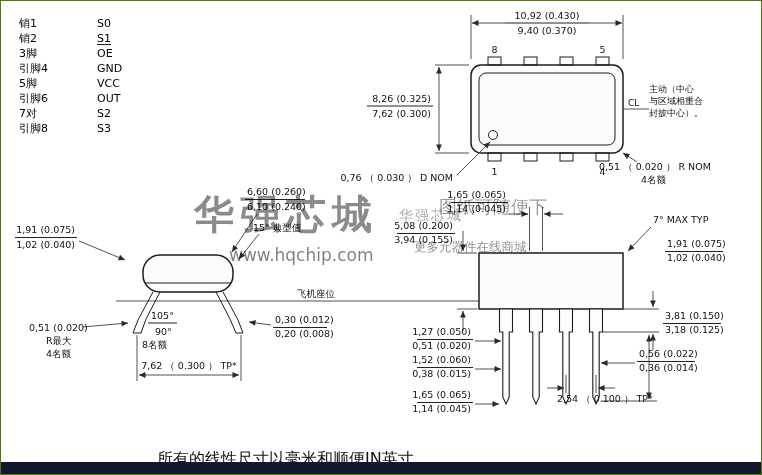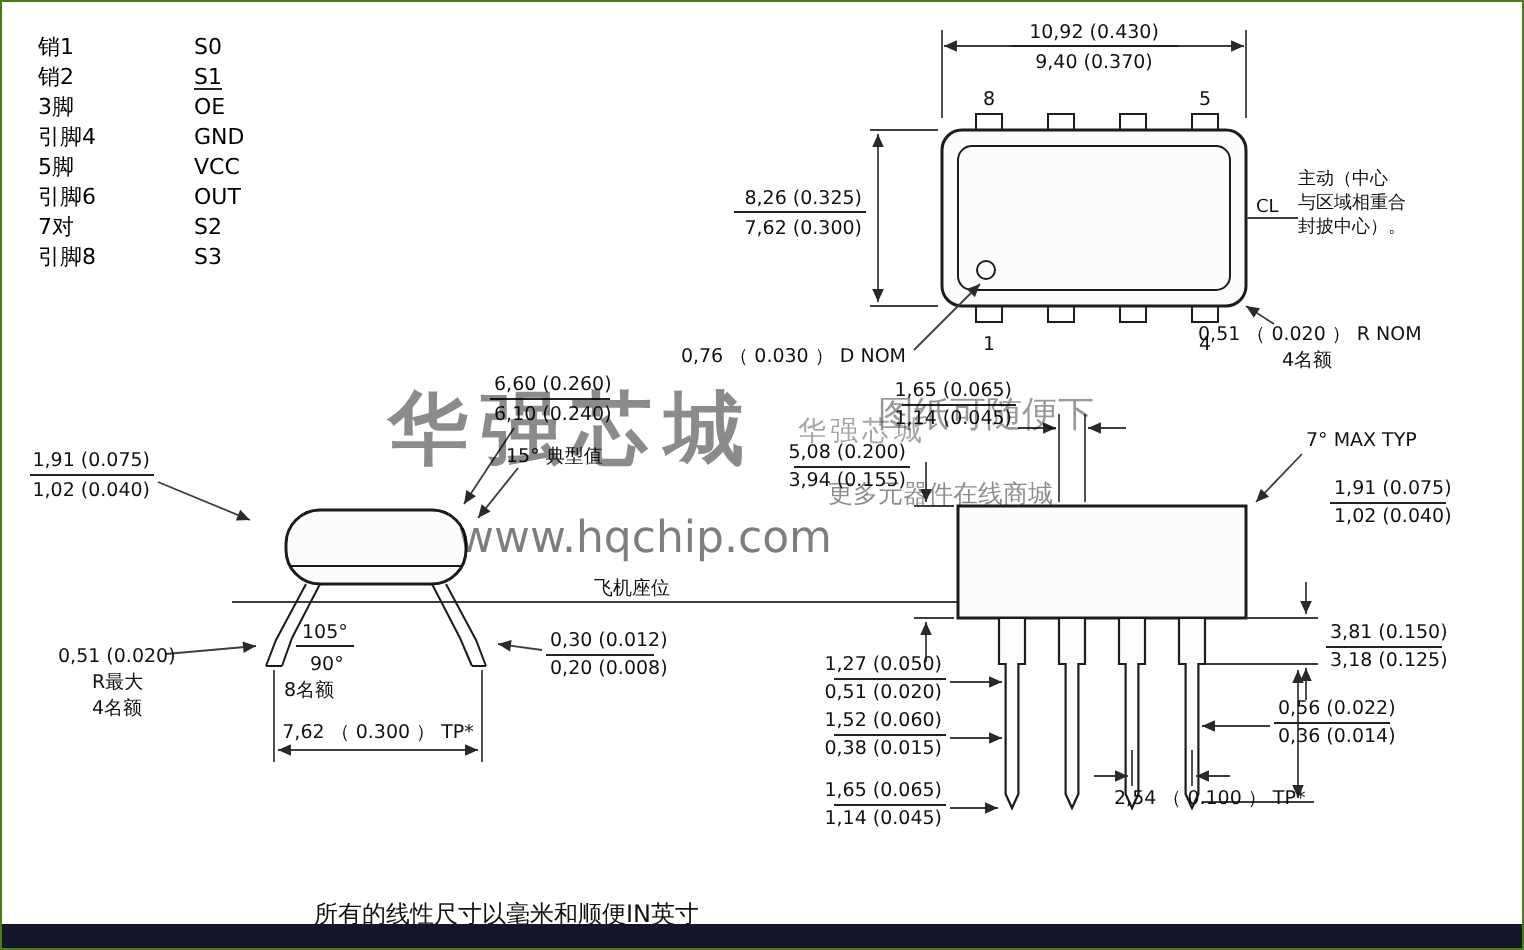--- a/index.html
+++ b/index.html
@@ -14,26 +14,26 @@
   svg .end{ text-anchor:end; }
   svg .mid{ text-anchor:middle; }
   svg .d{ stroke:#3d3d3d; stroke-width:0.9; fill:none; }
   svg .fb{ stroke:#222; stroke-width:1; fill:none; }
   svg .s{ stroke:#1c1c1c; stroke-width:1.5; fill:#fcfcfc; }
   svg .s2{ stroke:#1c1c1c; stroke-width:1; fill:none; }
   svg .ld{ stroke:#1c1c1c; stroke-width:1.1; fill:#fdfdfd; }
   .wm{ position:absolute; color:#000000; pointer-events:none; white-space:nowrap; }
   .wm-brand{ left:193px; top:186px; font-size:40px; letter-spacing:6px; font-weight:600; opacity:.45; }
   .wm-brand2{ left:398px; top:206px; font-size:14px; letter-spacing:2px; opacity:.35; }
-  .wm-url{ left:228px; top:256px; font-size:22px; opacity:.5; }
+  .wm-url{ left:228px; top:244px; font-size:17px; opacity:.5; }
   .wm-tag{ left:413px; top:238px; font-size:12.5px; opacity:.45; }
   .wm-tag2{ left:438px; top:194px; font-size:18px; opacity:.4; }
   .footnote{ position:absolute; left:8px; top:422px; font-size:10px; font-weight:bold;
              color:#000; text-decoration:underline; }
-  .units{ position:absolute; left:156px; top:448px; font-size:12px; color:#111; }
+  .units{ position:absolute; left:156px; top:448px; font-size:16px; color:#111; }
   .footer-bar{ position:absolute; left:0; bottom:0; width:762px; height:12px; background:#14162e; }
 </style>
 </head>
 <body>
 
 <div class="page">
 
 <svg width="762" height="475" viewBox="0 0 762 475">
   <defs>
     <marker id="ar" viewBox="0 0 10 10" refX="9.5" refY="5" markerWidth="8" markerHeight="8" orient="auto-start-reverse">

